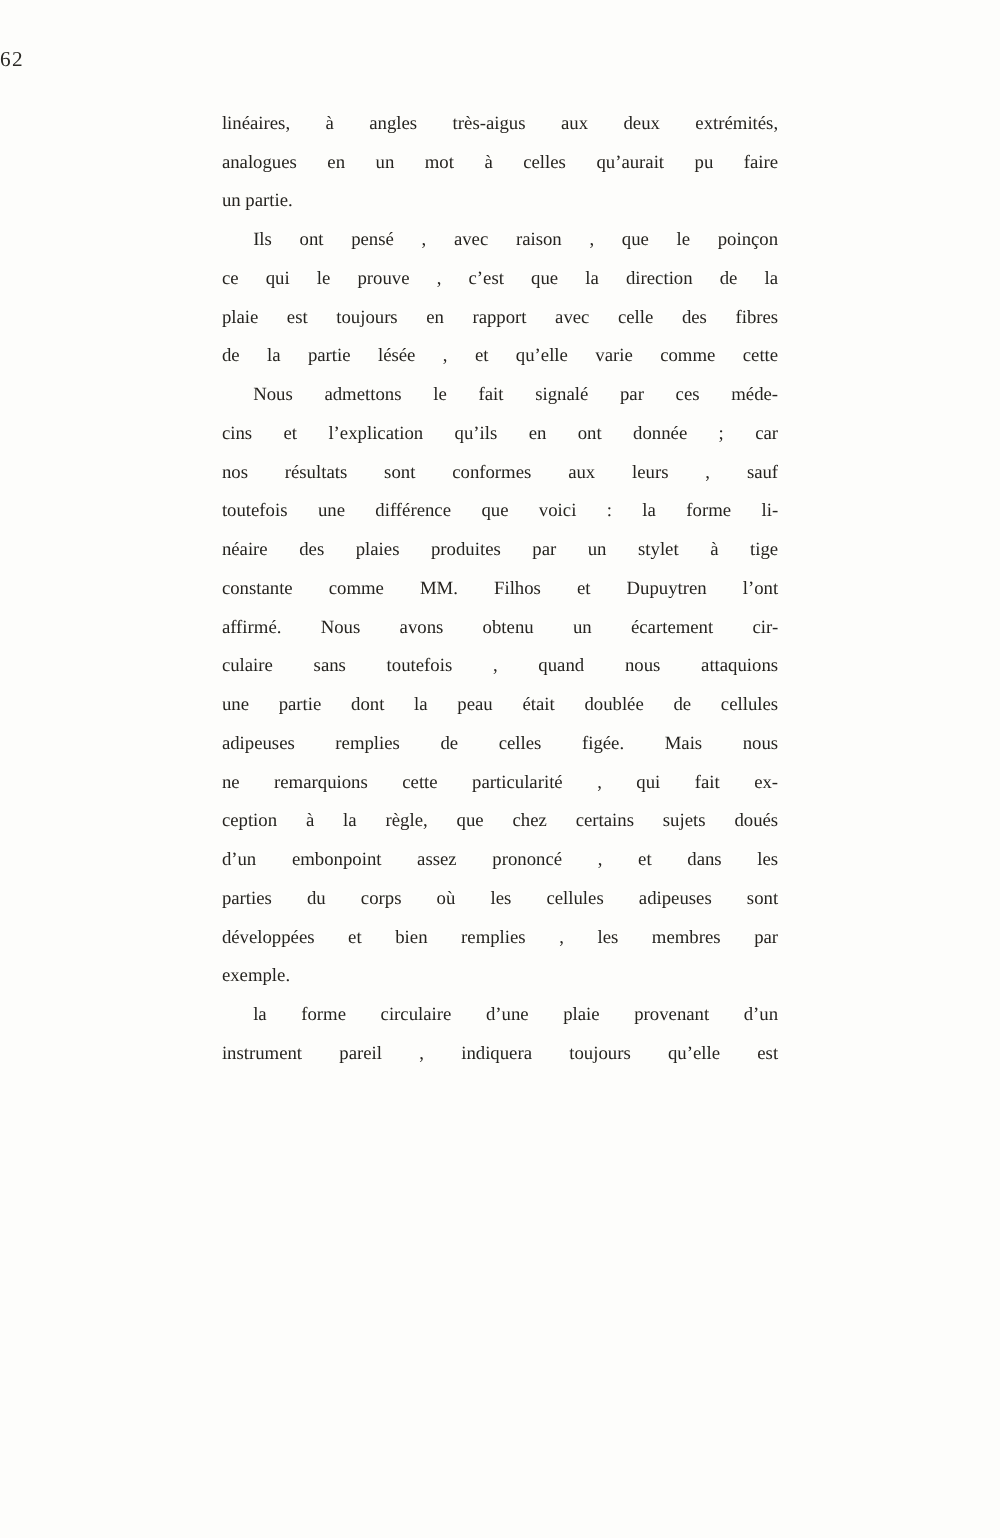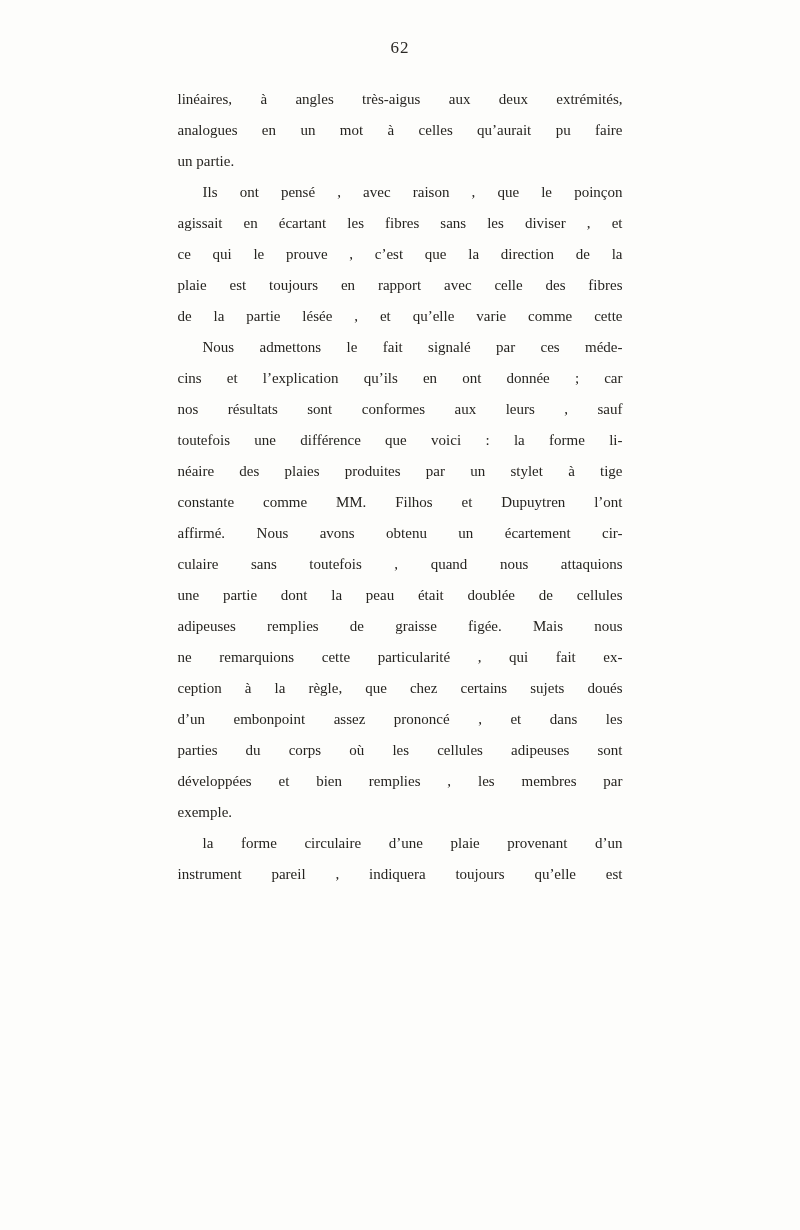--- a/index.html
+++ b/index.html
@@ -11,21 +11,20 @@
     position: relative;
     width: 800px;
     height: 1230px;
     background: #fdfdfb;
     overflow: hidden;
     font-family: "Liberation Serif", "DejaVu Serif", serif;
     color: #262420;
   }
   .page-number {
     padding-top: 38px;
-    text-align: center;
     font-size: 17px;
     letter-spacing: 1px;
     color: #2b2925;
   }
   .text-block {
     width: 445px;
     margin: 26px auto 0 auto;
     font-size: 15px;
     line-height: 31px;
   }
@@ -49,36 +48,35 @@
 <div class="page">
   <div class="page-number">62</div>
   <div class="text-block">
       <div class="paragraph">
         <div class="line">linéaires, à angles très-aigus aux deux extrémités,</div>
         <div class="line">analogues en un mot à celles qu’aurait pu faire</div>
         <div class="line last">un partie.</div>
       </div>
       <div class="paragraph indent">
         <div class="line">Ils ont pensé , avec raison , que le poinçon</div>
-        <div class="line">agissait en écartant les fibres sans les diviser , et</div>
         <div class="line">ce qui le prouve , c’est que la direction de la</div>
         <div class="line">plaie est toujours en rapport avec celle des fibres</div>
         <div class="line">de la partie lésée , et qu’elle varie comme cette</div>
       </div>
       <div class="paragraph indent">
         <div class="line">Nous admettons le fait signalé par ces méde-</div>
         <div class="line">cins et l’explication qu’ils en ont donnée ; car</div>
         <div class="line">nos résultats sont conformes aux leurs , sauf</div>
         <div class="line">toutefois une différence que voici : la forme li-</div>
         <div class="line">néaire des plaies produites par un stylet à tige</div>
         <div class="line">constante comme MM. Filhos et Dupuytren l’ont</div>
         <div class="line">affirmé. Nous avons obtenu un écartement cir-</div>
         <div class="line">culaire sans toutefois , quand nous attaquions</div>
         <div class="line">une partie dont la peau était doublée de cellules</div>
-        <div class="line">adipeuses remplies de graisse figée. Mais nous</div>
+        <div class="line">adipeuses remplies de celles figée. Mais nous</div>
         <div class="line">ne remarquions cette particularité , qui fait ex-</div>
         <div class="line">ception à la règle, que chez certains sujets doués</div>
         <div class="line">d’un embonpoint assez prononcé , et dans les</div>
         <div class="line">parties du corps où les cellules adipeuses sont</div>
         <div class="line">développées et bien remplies , les membres par</div>
         <div class="line last">exemple.</div>
       </div>
       <div class="paragraph indent">
         <div class="line">la forme circulaire d’une plaie provenant d’un</div>
         <div class="line">instrument pareil , indiquera toujours qu’elle est</div>

